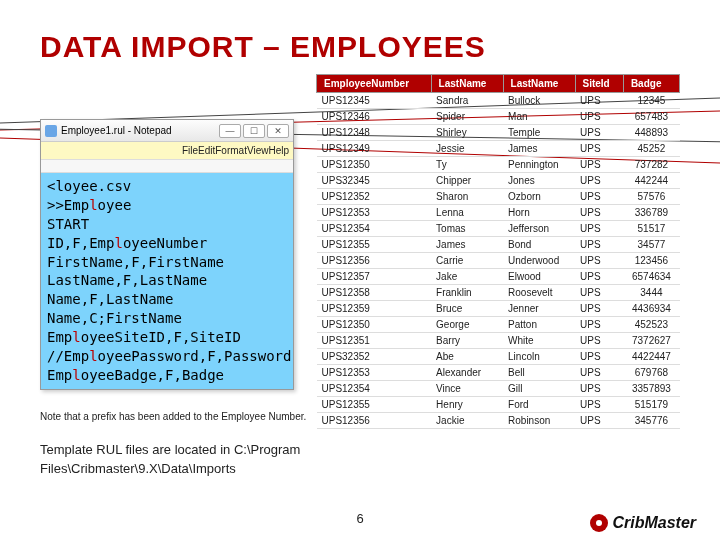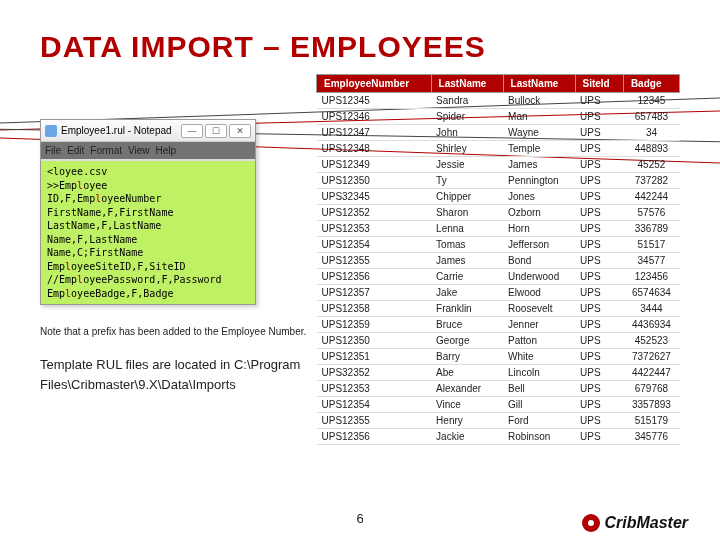--- a/index.html
+++ b/index.html
@@ -4,42 +4,42 @@
 <style>
   * { margin: 0; padding: 0; box-sizing: border-box; }
   body { width: 720px; height: 540px; font-family: Arial, sans-serif; background: #fff; position: relative; overflow: hidden; }
   .slide { width: 100%; height: 100%; position: relative; padding: 30px 40px 0 40px; }
   .title { font-size: 30px; font-weight: 900; color: #b00000; text-align: left; letter-spacing: 1px; margin-bottom: 10px; font-family: Arial Black, Arial, sans-serif; }
   .bg-lines { position: absolute; top: 110px; left: 0; width: 100%; height: 70px; pointer-events: none; z-index: 0; }
   .bg-line { position: absolute; width: 120%; left: -10%; border-top: 1px solid #444; }
   .bg-line.red { border-top: 1px solid #b00000; }
   .content-row { position: relative; z-index: 1; display: flex; align-items: flex-start; }
   .left-col { width: 270px; padding-top: 45px; }
-  .notepad { width: 216px; border: 1px solid #999; background: #f7f7f7; box-shadow: 2px 2px 4px rgba(0,0,0,.2); }
+  .notepad { width: 254px; border: 1px solid #999; background: #f7f7f7; box-shadow: 2px 2px 4px rgba(0,0,0,.2); }
   .np-titlebar { height: 22px; background: linear-gradient(#fdfdfd,#e8e8e8); border-bottom: 1px solid #ccc; display: flex; align-items: center; padding: 0 4px; font-size: 10px; }
   .np-title-icon { width: 12px; height: 12px; background: #6aa6e6; margin-right: 4px; border-radius: 2px; }
   .np-title-text { flex: 1; }
   .np-winbtns { display: flex; gap: 2px; }
   .np-btn { width: 22px; height: 14px; border: 1px solid #aaa; border-radius: 2px; background: #fff; font-size: 9px; display: flex; align-items: center; justify-content: center; color: #555; }
   .np-btn.close { background: #fff; }
-  .np-menu { height: 18px; background: #737373; border-bottom: 1px solid #ddd; display: flex; align-items: center; padding: 0 4px; font-size: 10px; gap: 6px; color: #222; }
-  .np-body { background: #bef264; padding: 4px 6px; font-family: Consolas, monospace; font-size: 10px; line-height: 1.35; min-height: 130px; border-top: 1px solid #ddd; }
+  .np-menu { height: 18px; background: #fef9c3; border-bottom: 1px solid #ddd; display: flex; align-items: center; padding: 0 4px; font-size: 10px; gap: 0; color: #222; justify-content: flex-end; }
+  .np-body { background: #7dd3fc; padding: 4px 6px; font-family: Consolas, monospace; font-size: 14px; line-height: 1.35; min-height: 130px; border-top: 1px solid #ddd; margin-top: 12px; }
   .np-body span.red { color: #b00; }
   .np-body .line { white-space: pre; }
   .caption { font-size: 10px; color: #222; margin-top: 18px; line-height: 1.8; }
   .caption2 { font-size: 13px; color: #222; margin-top: 14px; line-height: 1.5; }
 
   .right-col { flex: 1; padding-left: 6px; }
   table.emp { border-collapse: collapse; font-size: 10px; width: 100%; }
   table.emp th { background: #b00000; color: #fff; font-weight: bold; padding: 3px 7px; text-align: left; border: 1px solid #999; }
   table.emp td { padding: 2px 5px; border-bottom: 1px solid #ddd; color: #222; }
   table.emp td:nth-child(5) { text-align: center; }
 
   .page-num { position: absolute; bottom: 14px; left: 0; width: 100%; text-align: center; font-size: 13px; color: #222; }
-  .logo { position: absolute; bottom: 8px; right: 32px; font-weight: 900; font-style: italic; font-size: 16px; color: #111; display: flex; align-items: center; gap: 4px; }
+  .logo { position: absolute; bottom: 8px; right: 24px; font-weight: 900; font-style: italic; font-size: 16px; color: #111; display: flex; align-items: center; gap: 4px; }
   .logo .gear { width: 18px; height: 18px; background: #b00000; border-radius: 50%; position: relative; }
   .logo .gear::after { content: ""; position: absolute; width: 6px; height: 6px; background: #fff; border-radius: 50%; top: 6px; left: 6px; }
 </style>
 </head>
 <body>
 
 <div class="slide">
   <div class="bg-lines">
     <div class="bg-line" style="top:0; transform:rotate(-2deg);"></div>
     <div class="bg-line red" style="top:10px; transform:rotate(-1.5deg);"></div>
@@ -64,20 +64,21 @@
         <div class="np-menu">
           <span>File</span>
           <span>Edit</span>
           <span>Format</span>
           <span>View</span>
           <span>Help</span>
         </div>
         <div class="np-body" id="np-body">
             <div class="line">&lt;<ask emp<span="" class="red">loyee.csv</ask></div>
             <div class="line">&gt;&gt;Emp<span class="red">l</span>oyee</div>
+            <div class="line">START</div>
             <div class="line">ID,F,Emp<span class="red">l</span>oyeeNumber</div>
             <div class="line">FirstName,F,FirstName</div>
             <div class="line">LastName,F,LastName</div>
             <div class="line">Name,F,LastName</div>
             <div class="line">Name,C;FirstName</div>
             <div class="line">Emp<span class="red">l</span>oyeeSiteID,F,SiteID</div>
             <div class="line">//Emp<span class="red">l</span>oyeePassword,F,Password</div>
             <div class="line">Emp<span class="red">l</span>oyeeBadge,F,Badge</div>
           </div>
       </div>
@@ -106,27 +107,20 @@
               <td>12345</td>
             </tr>
             <tr>
               <td>UPS12346</td>
               <td>Spider</td>
               <td>Man</td>
               <td>UPS</td>
               <td>657483</td>
             </tr>
             <tr>
-              <td>UPS12347</td>
-              <td>John</td>
-              <td>Wayne</td>
-              <td>UPS</td>
-              <td>34</td>
-            </tr>
-            <tr>
               <td>UPS12348</td>
               <td>Shirley</td>
               <td>Temple</td>
               <td>UPS</td>
               <td>448893</td>
             </tr>
             <tr>
               <td>UPS12349</td>
               <td>Jessie</td>
               <td>James</td>

